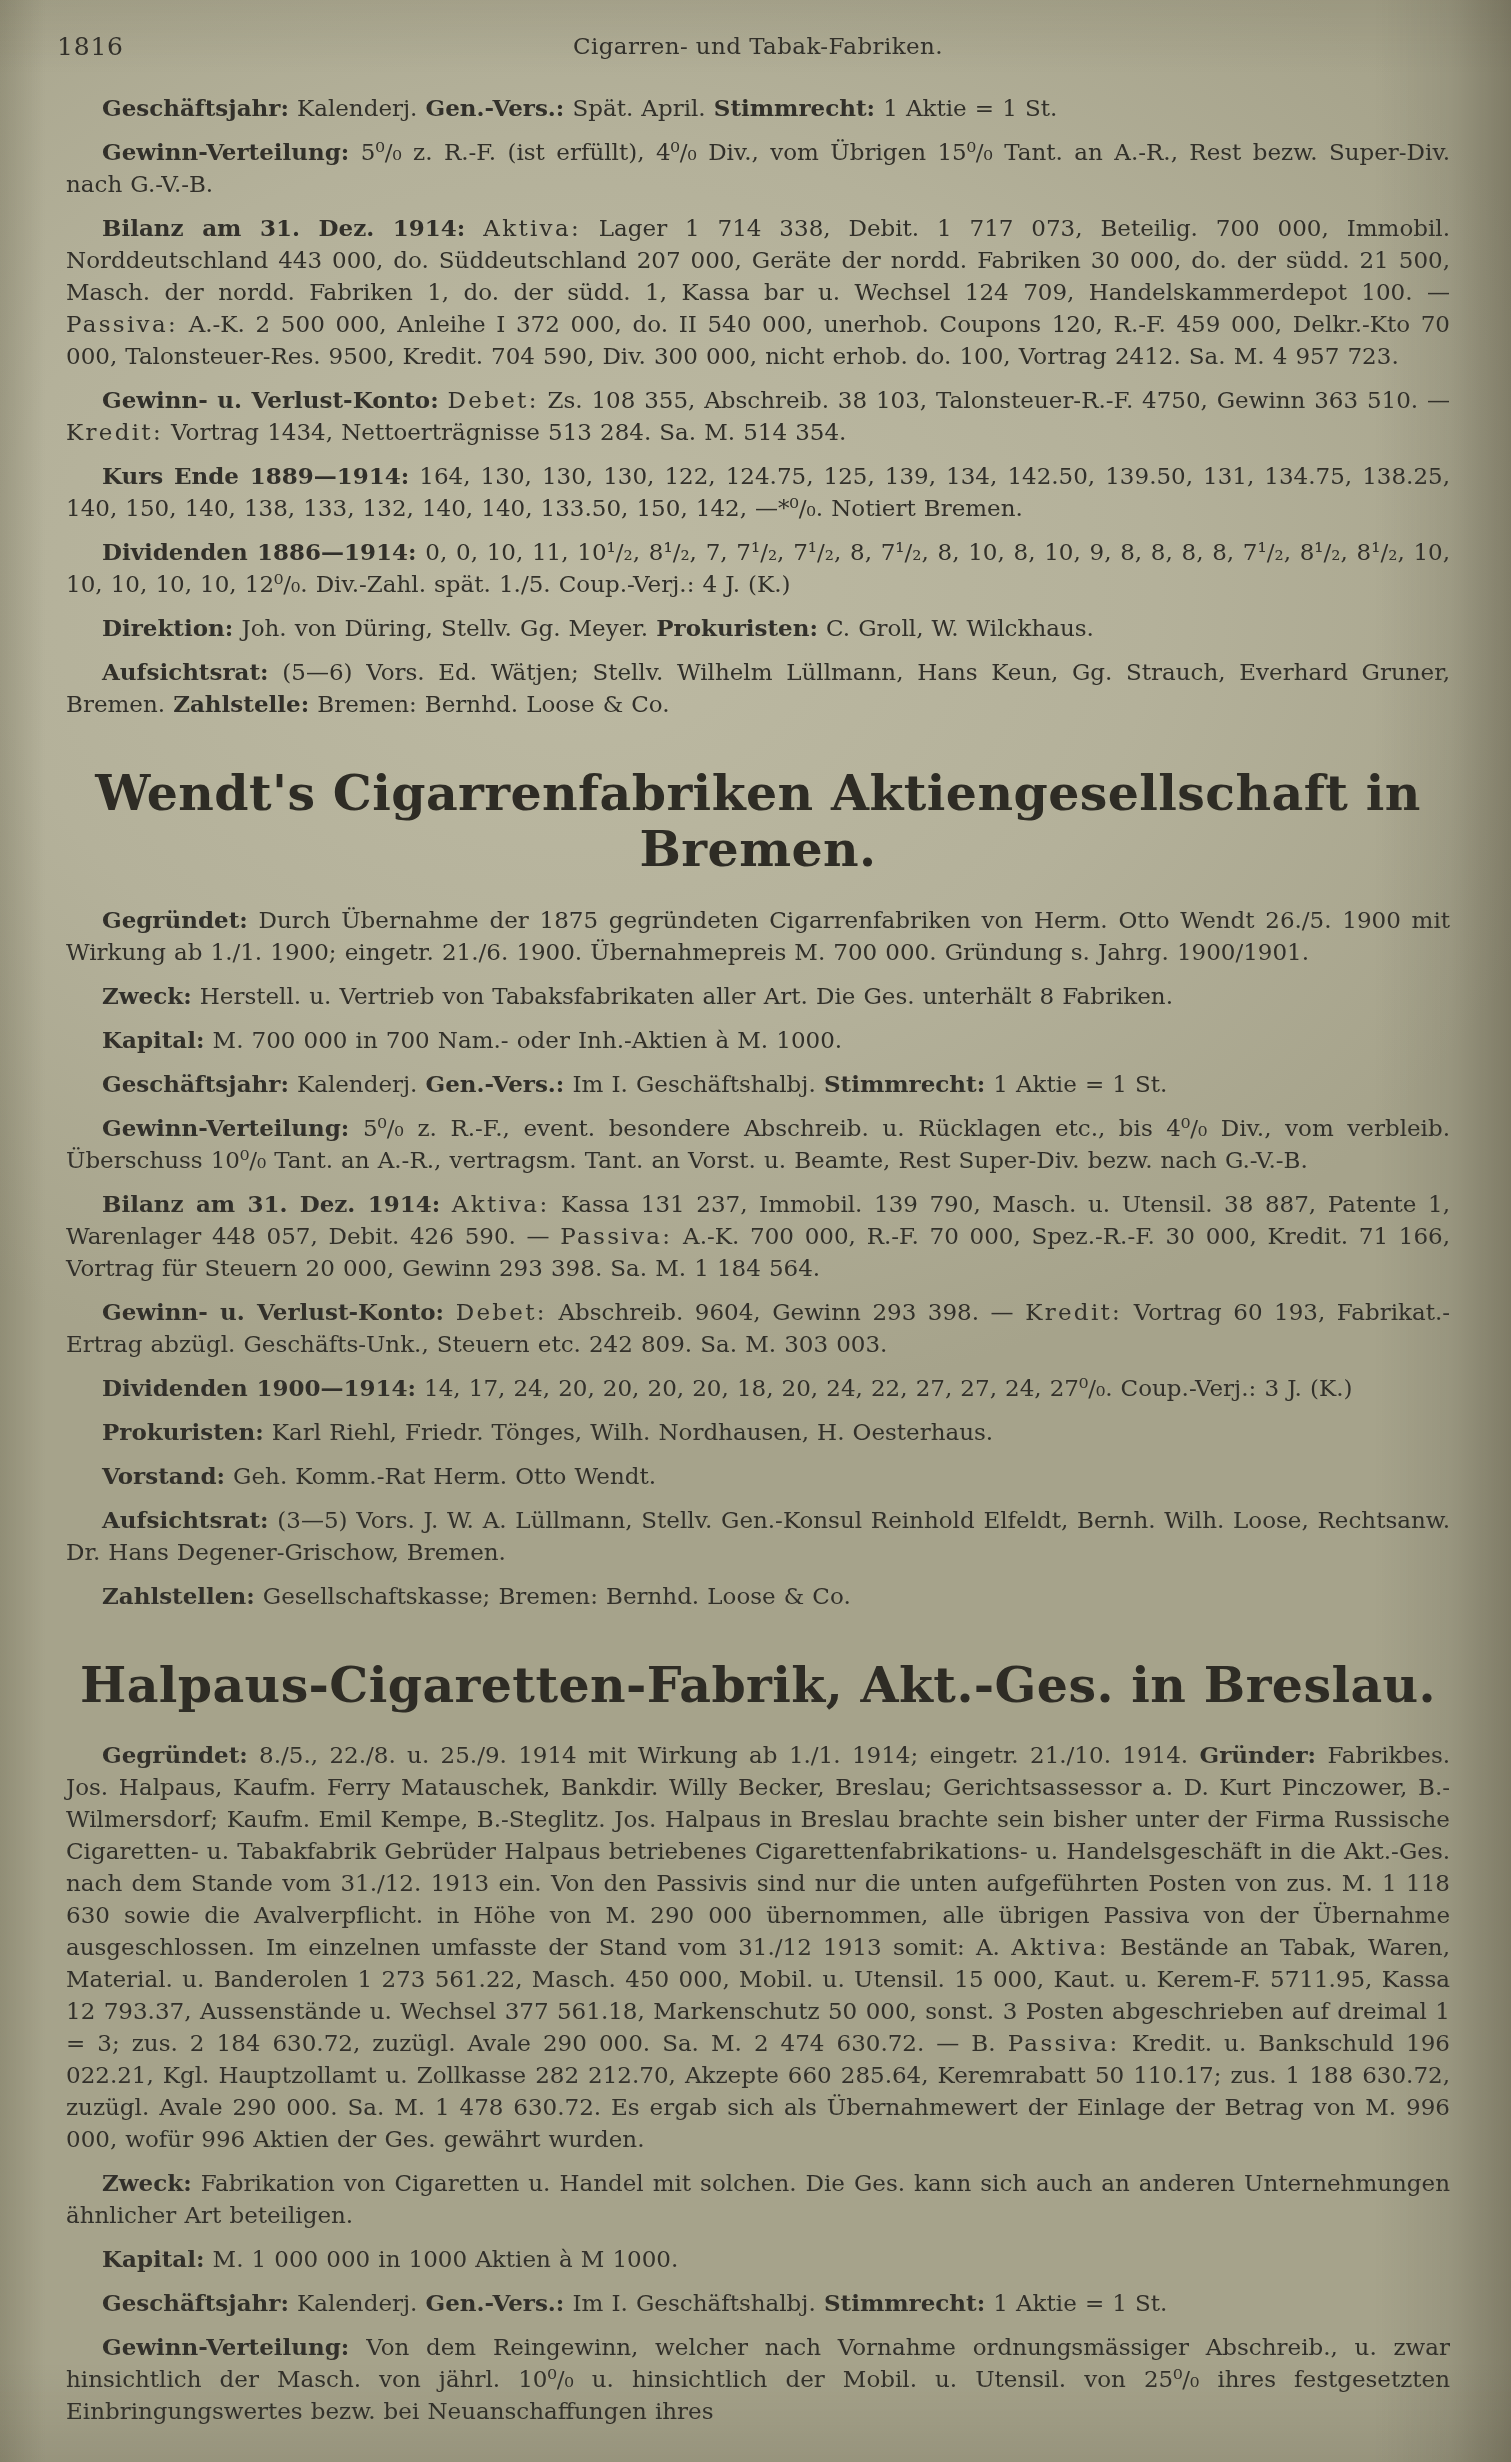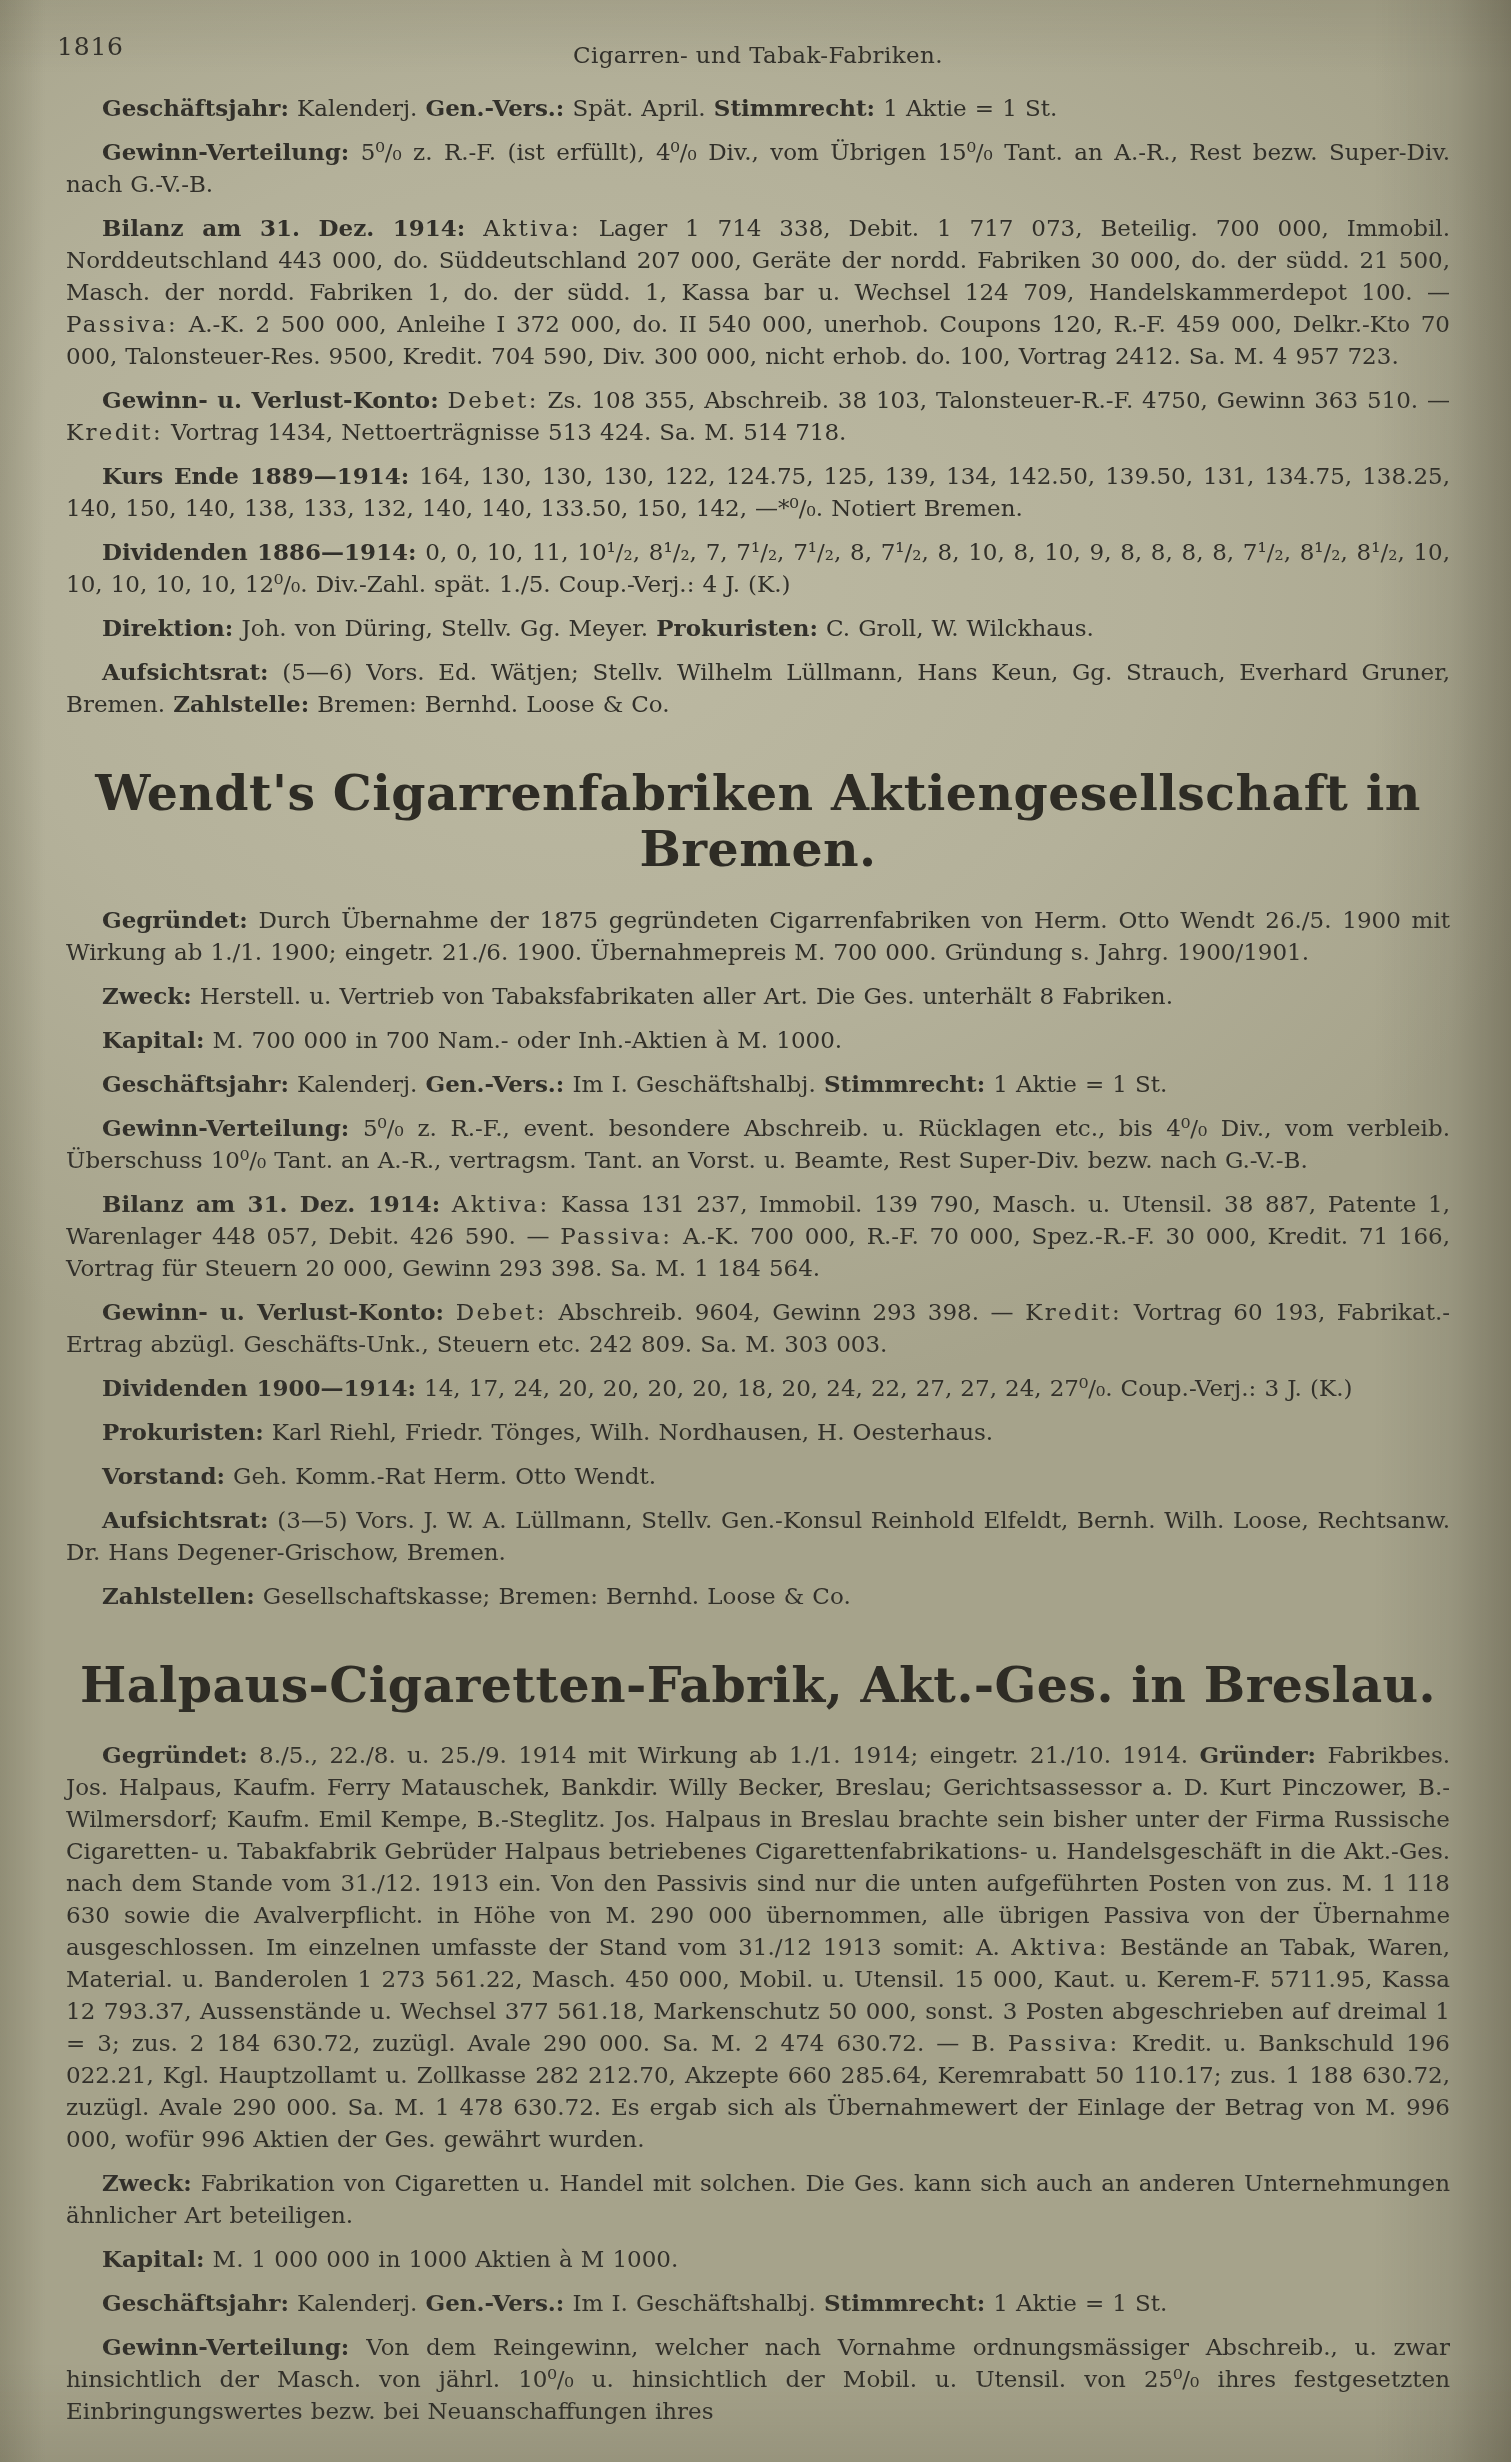--- a/index.html
+++ b/index.html
@@ -32,21 +32,21 @@
     position: absolute;
     left: 3px;
     top: 0;
     font-size: 25px;
     letter-spacing: 0.8px;
   }
   .running-head {
     position: absolute;
     left: 0;
     right: 0;
-    top: 10px;
+    top: 1px;
     text-align: center;
     font-size: 23px;
     letter-spacing: 0.4px;
   }
   .para {
     margin: 12px;
     text-indent: 36px;
     text-align: justify;
     font-size: 23px;
     line-height: 32px;
@@ -69,21 +69,21 @@
 
 <div class="sheet">
   <div class="page-header">
     <span class="page-number">1816</span>
     <span class="running-head">Cigarren- und Tabak-Fabriken.</span>
   </div>
   <div id="sections">
       <p class="para"><span class="bold">Geschäftsjahr:</span><span> Kalenderj. </span><span class="bold">Gen.-Vers.:</span><span> Spät. April. </span><span class="bold">Stimmrecht:</span><span> 1 Aktie = 1 St.</span></p>
       <p class="para"><span class="bold">Gewinn-Verteilung:</span><span> 5⁰/₀ z. R.-F. (ist erfüllt), 4⁰/₀ Div., vom Übrigen 15⁰/₀ Tant. an A.-R., Rest bezw. Super-Div. nach G.-V.-B.</span></p>
       <p class="para"><span class="bold">Bilanz am 31. Dez. 1914:</span><span> </span><span class="spaced">Aktiva:</span><span> Lager 1 714 338, Debit. 1 717 073, Beteilig. 700 000, Immobil. Norddeutschland 443 000, do. Süddeutschland 207 000, Geräte der nordd. Fabriken 30 000, do. der südd. 21 500, Masch. der nordd. Fabriken 1, do. der südd. 1, Kassa bar u. Wechsel 124 709, Handelskammerdepot 100. — </span><span class="spaced">Passiva:</span><span> A.-K. 2 500 000, Anleihe I 372 000, do. II 540 000, unerhob. Coupons 120, R.-F. 459 000, Delkr.-Kto 70 000, Talonsteuer-Res. 9500, Kredit. 704 590, Div. 300 000, nicht erhob. do. 100, Vortrag 2412. Sa. M. 4 957 723.</span></p>
-      <p class="para"><span class="bold">Gewinn- u. Verlust-Konto:</span><span> </span><span class="spaced">Debet:</span><span> Zs. 108 355, Abschreib. 38 103, Talonsteuer-R.-F. 4750, Gewinn 363 510. — </span><span class="spaced">Kredit:</span><span> Vortrag 1434, Nettoerträgnisse 513 424. Sa. M. 514 718.</span></p>
+      <p class="para"><span class="bold">Gewinn- u. Verlust-Konto:</span><span> </span><span class="spaced">Debet:</span><span> Zs. 108 355, Abschreib. 38 103, Talonsteuer-R.-F. 4750, Gewinn 363 510. — </span><span class="spaced">Kredit:</span><span> Vortrag 1434, Nettoerträgnisse 513 284. Sa. M. 514 354.</span></p>
       <p class="para"><span class="bold">Kurs Ende 1889—1914:</span><span> 164, 130, 130, 130, 122, 124.75, 125, 139, 134, 142.50, 139.50, 131, 134.75, 138.25, 140, 150, 140, 138, 133, 132, 140, 140, 133.50, 150, 142, —*⁰/₀. Notiert Bremen.</span></p>
       <p class="para"><span class="bold">Dividenden 1886—1914:</span><span> 0, 0, 10, 11, 10¹/₂, 8¹/₂, 7, 7¹/₂, 7¹/₂, 8, 7¹/₂, 8, 10, 8, 10, 9, 8, 8, 8, 8, 7¹/₂, 8¹/₂, 8¹/₂, 10, 10, 10, 10, 10, 12⁰/₀. Div.-Zahl. spät. 1./5. Coup.-Verj.: 4 J. (K.)</span></p>
       <p class="para"><span class="bold">Direktion:</span><span> Joh. von Düring, Stellv. Gg. Meyer. </span><span class="bold">Prokuristen:</span><span> C. Groll, W. Wilckhaus.</span></p>
       <p class="para"><span class="bold">Aufsichtsrat:</span><span> (5—6) Vors. Ed. Wätjen; Stellv. Wilhelm Lüllmann, Hans Keun, Gg. Strauch, Everhard Gruner, Bremen. </span><span class="bold">Zahlstelle:</span><span> Bremen: Bernhd. Loose &amp; Co.</span></p>
       <div class="section-heading">Wendt's Cigarrenfabriken Aktiengesellschaft in Bremen.</div>
       <p class="para"><span class="bold">Gegründet:</span><span> Durch Übernahme der 1875 gegründeten Cigarrenfabriken von Herm. Otto Wendt 26./5. 1900 mit Wirkung ab 1./1. 1900; eingetr. 21./6. 1900. Übernahmepreis M. 700 000. Gründung s. Jahrg. 1900/1901.</span></p>
       <p class="para"><span class="bold">Zweck:</span><span> Herstell. u. Vertrieb von Tabaksfabrikaten aller Art. Die Ges. unterhält 8 Fabriken.</span></p>
       <p class="para"><span class="bold">Kapital:</span><span> M. 700 000 in 700 Nam.- oder Inh.-Aktien à M. 1000.</span></p>
       <p class="para"><span class="bold">Geschäftsjahr:</span><span> Kalenderj. </span><span class="bold">Gen.-Vers.:</span><span> Im I. Geschäftshalbj. </span><span class="bold">Stimmrecht:</span><span> 1 Aktie = 1 St.</span></p>
       <p class="para"><span class="bold">Gewinn-Verteilung:</span><span> 5⁰/₀ z. R.-F., event. besondere Abschreib. u. Rücklagen etc., bis 4⁰/₀ Div., vom verbleib. Überschuss 10⁰/₀ Tant. an A.-R., vertragsm. Tant. an Vorst. u. Beamte, Rest Super-Div. bezw. nach G.-V.-B.</span></p>

